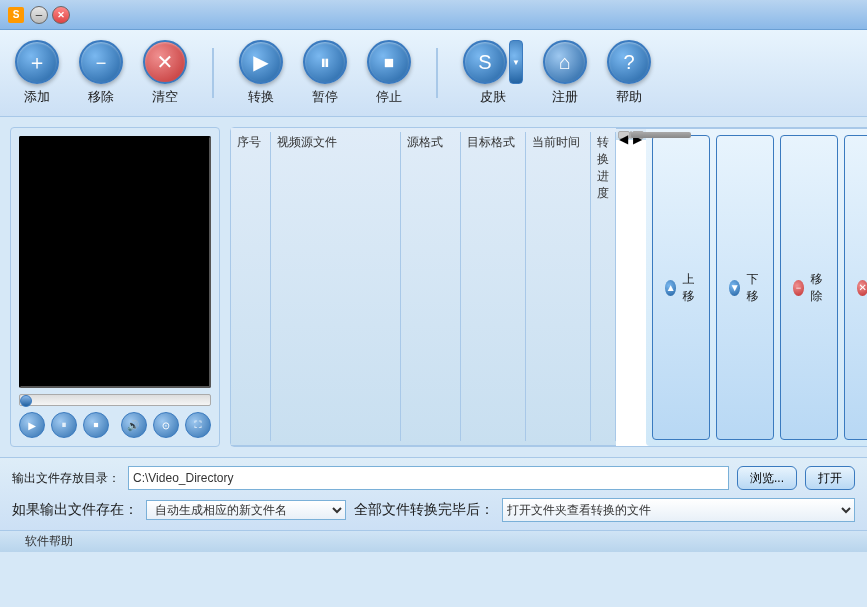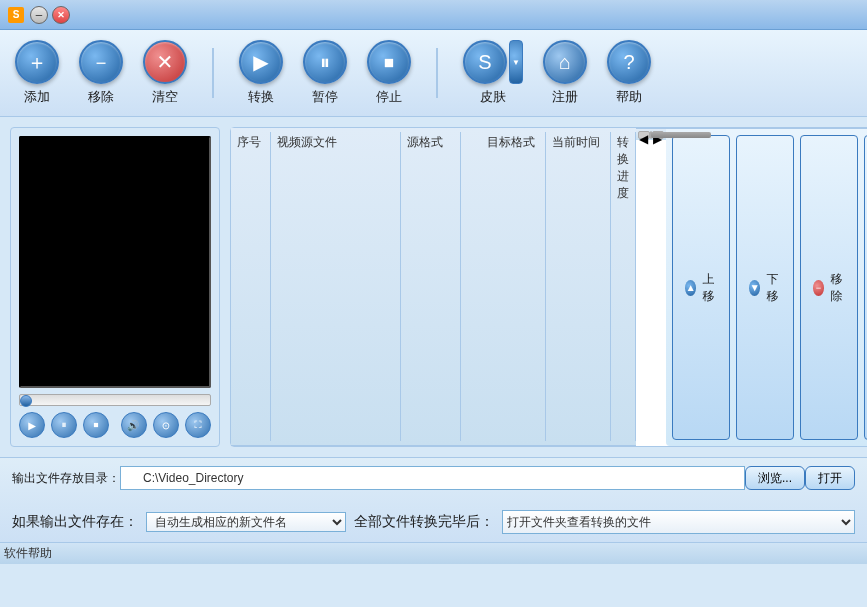--- a/index.html
+++ b/index.html
@@ -194,21 +194,21 @@
     .file-table-header .col {
       padding: 2px 6px;
       font-size: 12px;
       color: #333;
       border-right: 1px solid #a8c8e8;
       font-weight: normal;
     }
     .col-idx { width: 40px; }
     .col-src { width: 130px; }
     .col-fmt { width: 60px; }
-    .col-tgt { width: 65px; margin-left: 20px; }
+    .col-tgt { width: 65px; }
     .col-time { width: 65px; }
     .col-prog { flex: 1; }
     .file-table-body {
       flex: 1;
       background: white;
     }
     .file-table-scroll {
       height: 12px;
       background: linear-gradient(to bottom, #e0ecf8, #c8dff0);
       border-top: 1px solid #a8c8e8;
@@ -272,33 +272,34 @@
 
     
     .bottom-section {
       padding: 8px 12px;
       background: linear-gradient(to bottom, #deedf8, #cce0f5);
       border-top: 1px solid #a8c8e8;
     }
     .output-row {
       display: flex;
       align-items: center;
-      margin-bottom: 20px;
+      gap: 8px;
+      margin-bottom: 8px;
     }
     .output-label {
       font-size: 12px;
       color: #1a1a1a;
       white-space: nowrap;
     }
     .output-path {
       flex: 1;
       height: 24px;
       border: 1px solid #7ab0d8;
       background: white;
-      padding: 2px 22px;
+      padding: 2px 4px;
       font-size: 12px;
       color: #333;
     }
     .browse-btn, .open-btn {
       height: 24px;
       padding: 0 12px;
       background: linear-gradient(to bottom, #e8f4fd, #b8d8f4);
       border: 1px solid #3a7abf;
       border-radius: 6px;
       cursor: pointer;
@@ -334,21 +335,21 @@
       flex: 1;
     }
 
     
     .status-bar {
       height: 22px;
       background: linear-gradient(to bottom, #d0e4f5, #b8d4ec);
       border-top: 1px solid #a8c8e8;
       display: flex;
       align-items: center;
-      padding: 0 4px;
+      padding: 0 25px;
     }
     .status-text {
       font-size: 12px;
       color: #333;
     }
   </style>
 </head>
 <body>
 
 <div class="title-bar">

